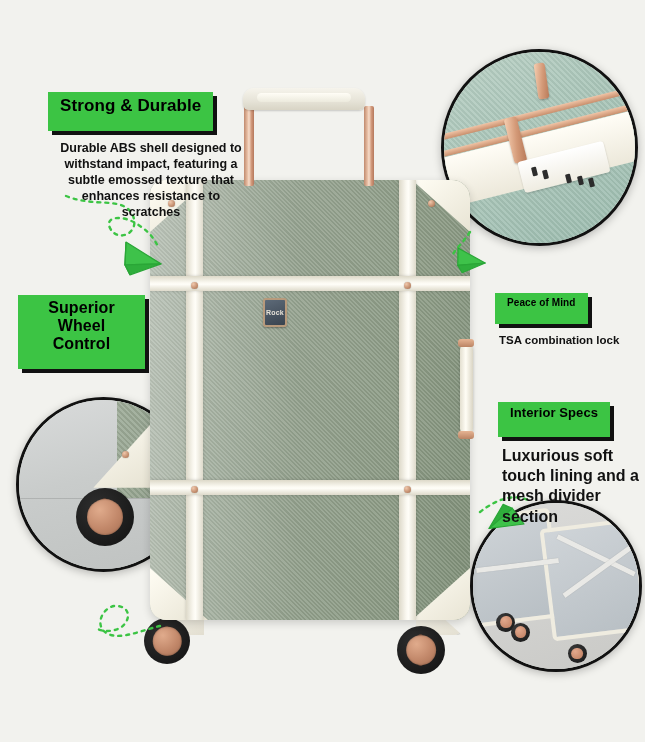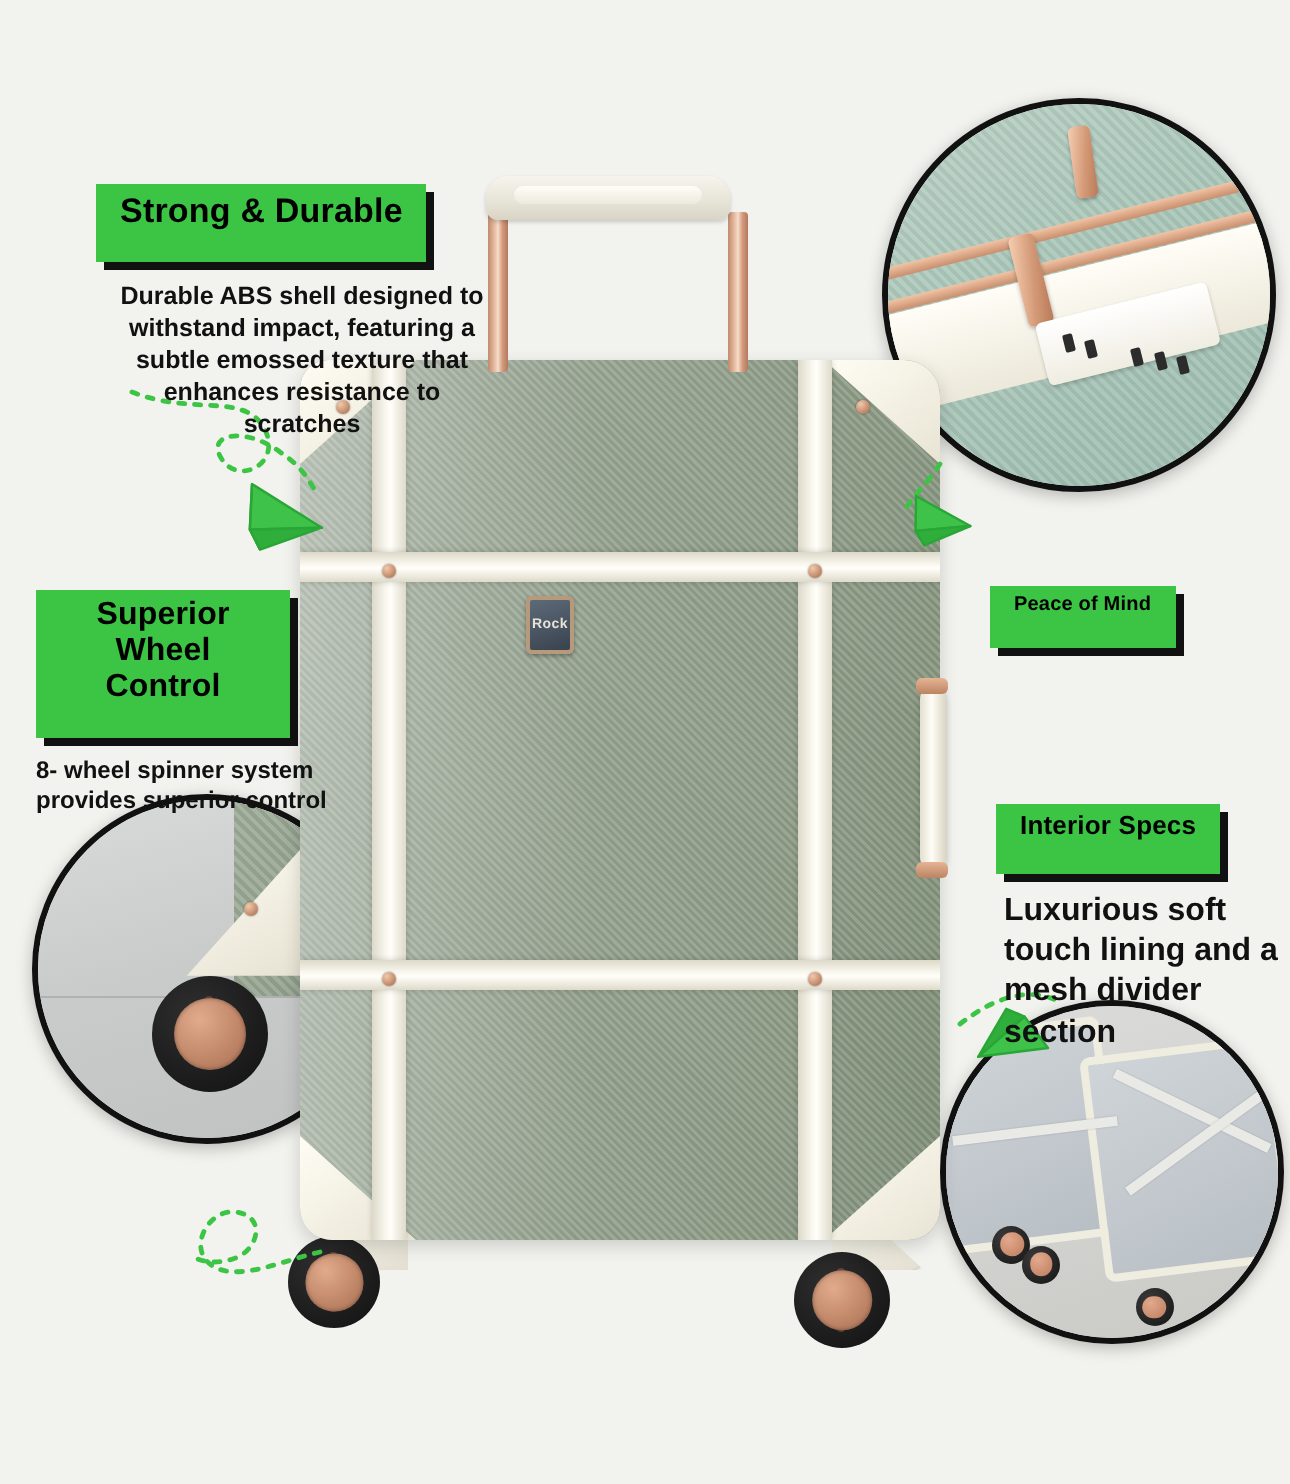--- a/index.html
+++ b/index.html
@@ -319,25 +319,25 @@
     </g>
   </svg>
 
   <div class="lbl" id="lbl-strong">
     <div class="chip">Strong &amp; Durable</div>
     <div class="body">Durable ABS shell designed to withstand impact, featuring a subtle emossed texture that enhances resistance to scratches</div>
   </div>
 
   <div class="lbl" id="lbl-wheel">
     <div class="chip">Superior Wheel Control</div>
-    <div class="body">8- wheel spinner system provides superior control</div>
   </div>
 
   <div class="lbl" id="lbl-peace">
     <div class="chip">Peace of Mind</div>
+    <div class="body">TSA combination lock</div>
   </div>
 
   <div class="lbl" id="lbl-int">
     <div class="chip">Interior Specs</div>
     <div class="body">Luxurious soft touch lining and a mesh divider section</div>
   </div>
 
 </div>
 
 </body></html>

